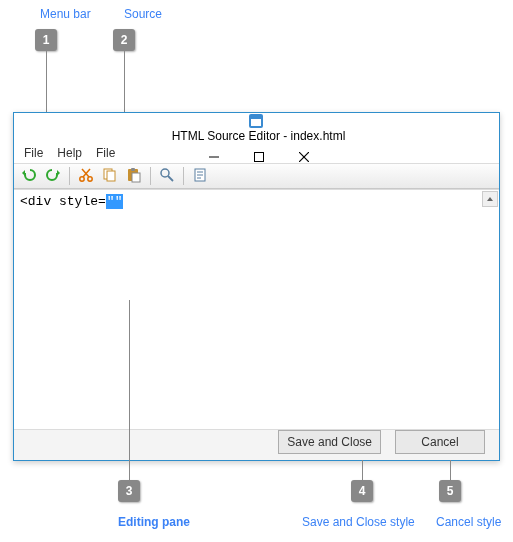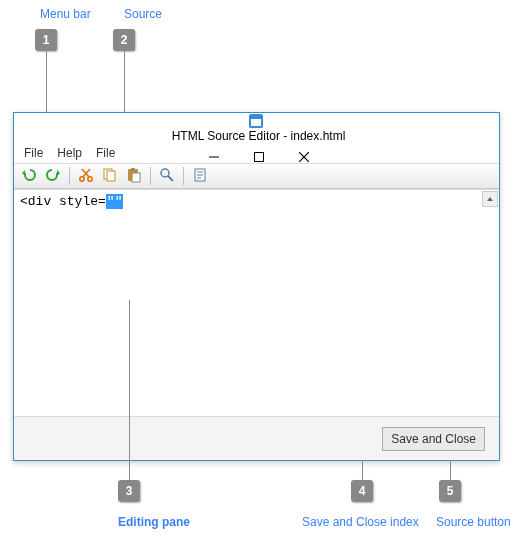--- a/index.html
+++ b/index.html
@@ -127,25 +127,25 @@
     width: 16px; height: 16px;
     display:flex; align-items:center; justify-content:center;
     background:#f0f0f0; border:1px solid #ccc;
     font-size:9px; color:#666;
   }
   .code-line .sel {
     background: #3399ff; color: #fff;
     padding: 0 1px;
   }
   .button-bar {
-    height: 44px;
+    height: 31px;
     background: #f4f4f4;
     border-top: 1px solid #dcdcdc;
     display: flex;
-    align-items: center;
+    align-items: flex-start;
     justify-content: flex-end;
     padding: 0 14px;
     gap: 14px;
   }
   .dlg-btn {
     min-width: 90px;
     height: 24px;
     background: #e9e9e9;
     border: 1px solid #acacac;
     display: flex; align-items: center; justify-content: center;
@@ -278,27 +278,28 @@
     <div class="scroll-up">
       <svg width="8" height="8" viewBox="0 0 8 8">
           <path d="M4 2 L7 6 L1 6 Z" fill="#666"></path>
         </svg>
     </div>
     <div class="code-line"><span>&lt;div style=</span><span class="sel">""</span></div>
   </div>
 
   <div class="button-bar">
     <div class="dlg-btn">Save and Close</div>
+    <div class="dlg-btn">Cancel</div>
   </div>
 
 </div>
 
 <div class="callout-line" style="left:129px; top:300px; width:1px; height:180px;"></div>
 <div class="callout-line" style="left:362px; top:460px; width:1px; height:20px;"></div>
 <div class="callout-line" style="left:450px; top:460px; width:1px; height:20px;"></div>
 
 <div class="callout-marker" style="left:118px; top:480px;">3</div>
 <div class="callout-marker" style="left:351px; top:480px;">4</div>
 <div class="callout-marker" style="left:439px; top:480px;">5</div>
 
 <div class="callout-label" style="left:97px; top:515px;font-weight:bold;">Editing pane</div>
-<div class="callout-label" style="left:281px; top:515px;">Save and Close index</div>
-<div class="callout-label" style="left:415px; top:515px;">Source button</div>
+<div class="callout-label" style="left:281px; top:515px;">Save and Close style</div>
+<div class="callout-label" style="left:415px; top:515px;">Cancel style</div>
 
 </body></html>

